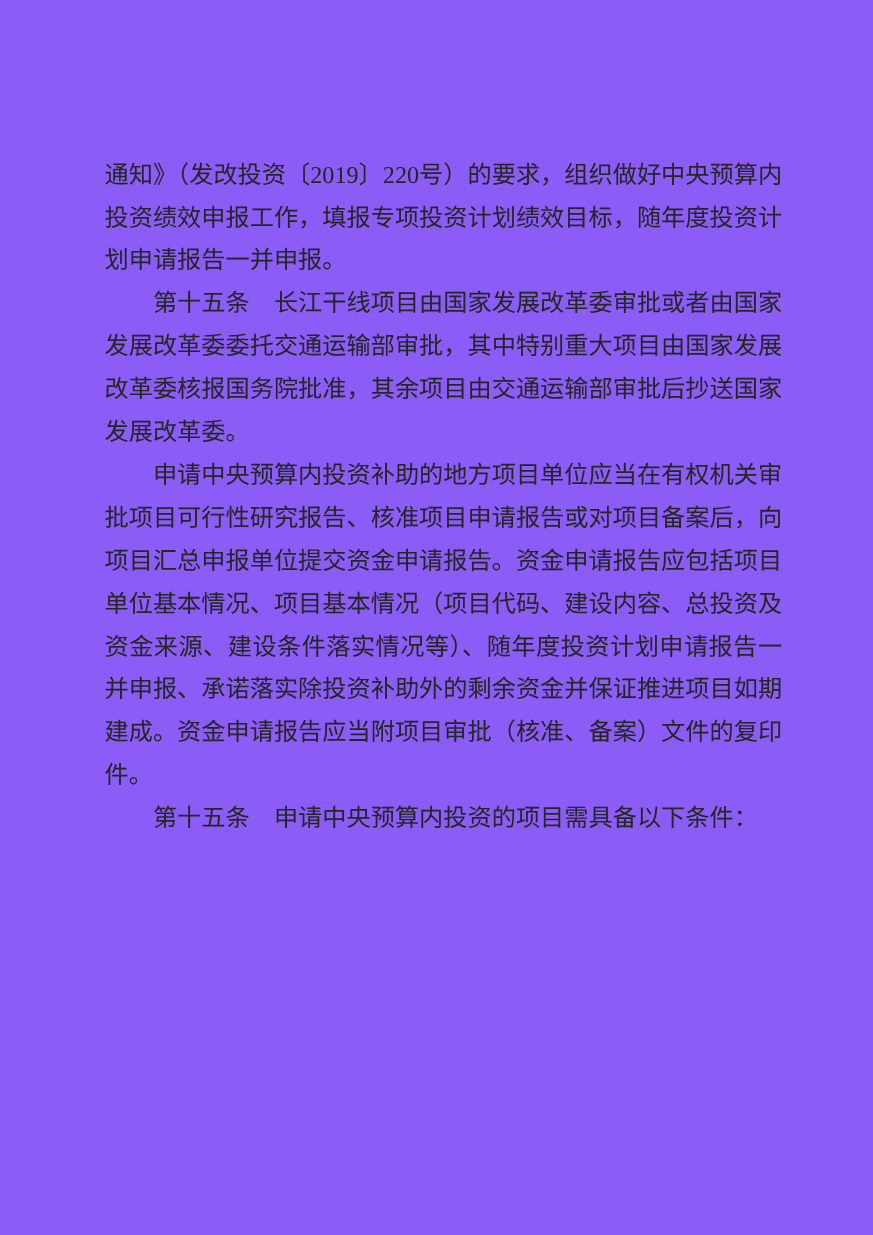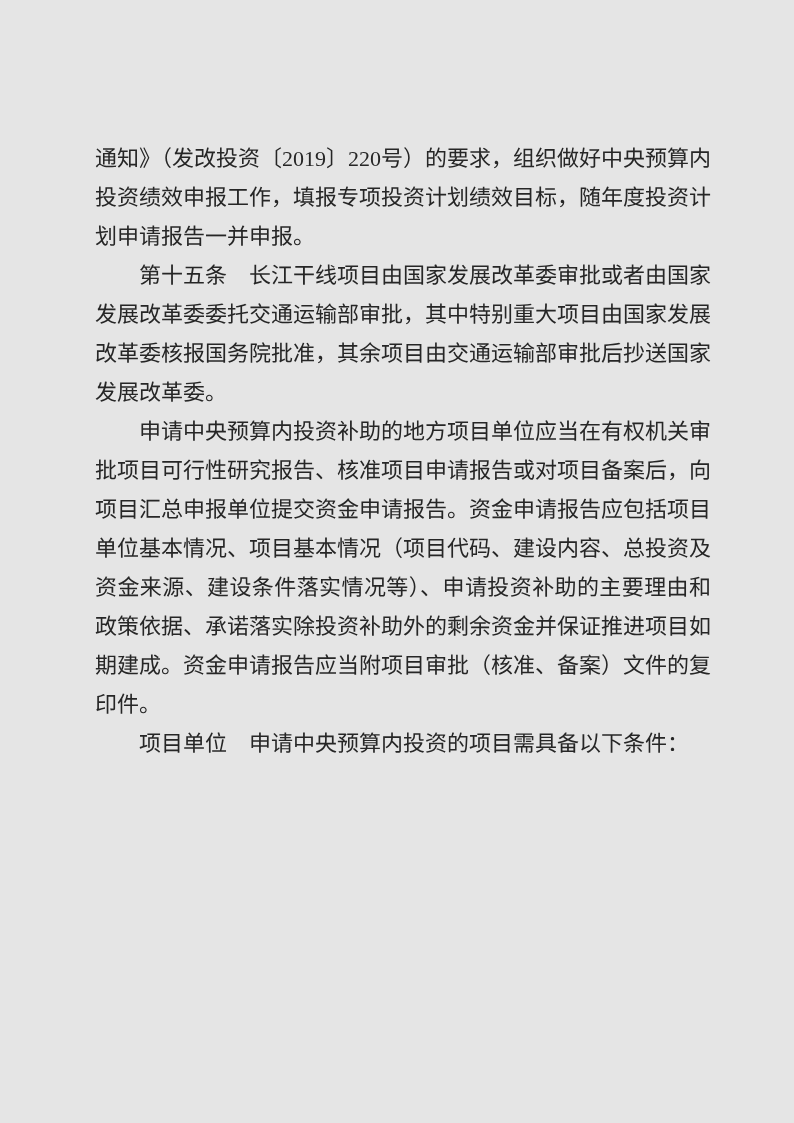--- a/index.html
+++ b/index.html
@@ -32,20 +32,20 @@
     margin: 0;
     padding: 0;
   }
   .doc-body p.para.indent {
     text-indent: 2em;
   }
 </style>
 </head>
 <body>
 
-<div class="page" style="background: #e5e5e5;">
+<div class="page" style="background: #8b5cf6;">
   <div class="doc-body" style="color: rgb(38, 38, 38);">
       <p class="para">通知》（发改投资〔2019〕220号）的要求，组织做好中央预算内投资绩效申报工作，填报专项投资计划绩效目标，随年度投资计划申请报告一并申报。</p>
       <p class="para indent">第十五条　长江干线项目由国家发展改革委审批或者由国家发展改革委委托交通运输部审批，其中特别重大项目由国家发展改革委核报国务院批准，其余项目由交通运输部审批后抄送国家发展改革委。</p>
-      <p class="para indent">申请中央预算内投资补助的地方项目单位应当在有权机关审批项目可行性研究报告、核准项目申请报告或对项目备案后，向项目汇总申报单位提交资金申请报告。资金申请报告应包括项目单位基本情况、项目基本情况（项目代码、建设内容、总投资及资金来源、建设条件落实情况等）、申请投资补助的主要理由和政策依据、承诺落实除投资补助外的剩余资金并保证推进项目如期建成。资金申请报告应当附项目审批（核准、备案）文件的复印件。</p>
-      <p class="para indent">项目单位　申请中央预算内投资的项目需具备以下条件：</p>
+      <p class="para indent">申请中央预算内投资补助的地方项目单位应当在有权机关审批项目可行性研究报告、核准项目申请报告或对项目备案后，向项目汇总申报单位提交资金申请报告。资金申请报告应包括项目单位基本情况、项目基本情况（项目代码、建设内容、总投资及资金来源、建设条件落实情况等）、随年度投资计划申请报告一并申报、承诺落实除投资补助外的剩余资金并保证推进项目如期建成。资金申请报告应当附项目审批（核准、备案）文件的复印件。</p>
+      <p class="para indent">第十五条　申请中央预算内投资的项目需具备以下条件：</p>
     </div>
 </div>
 
 </body></html>

